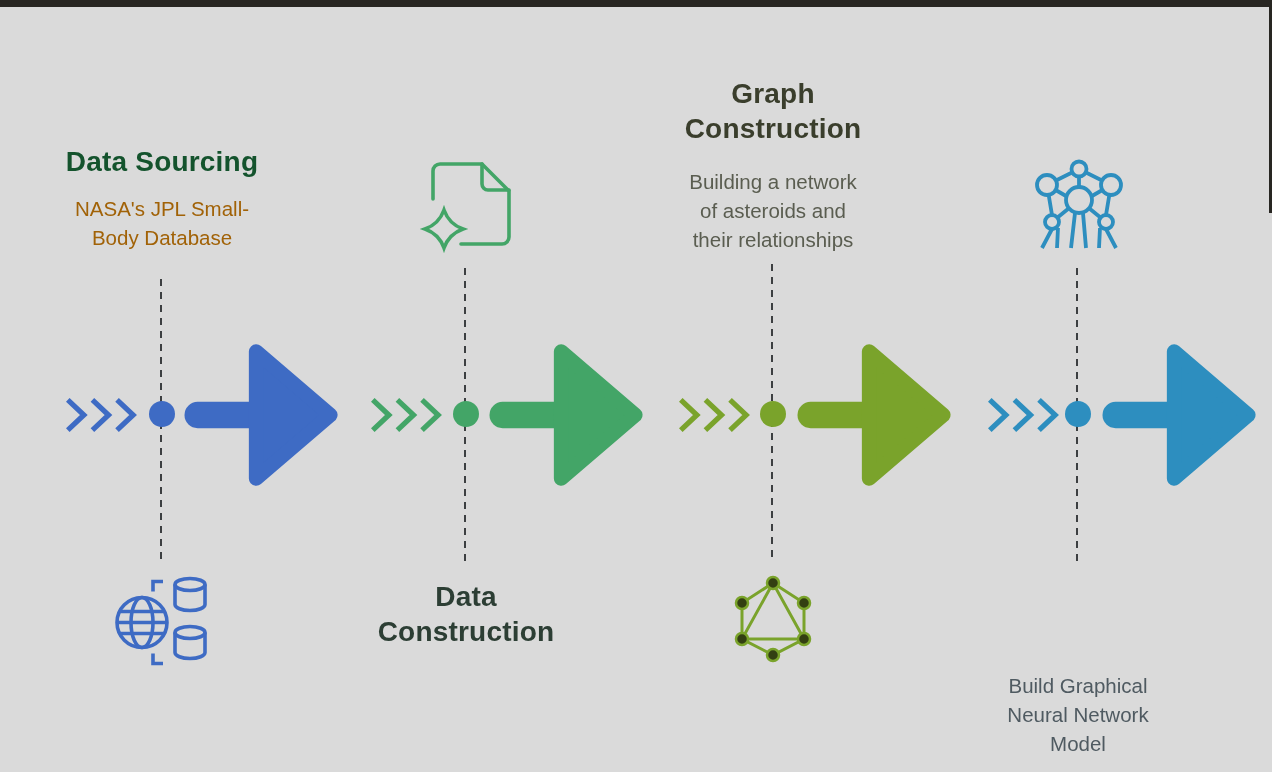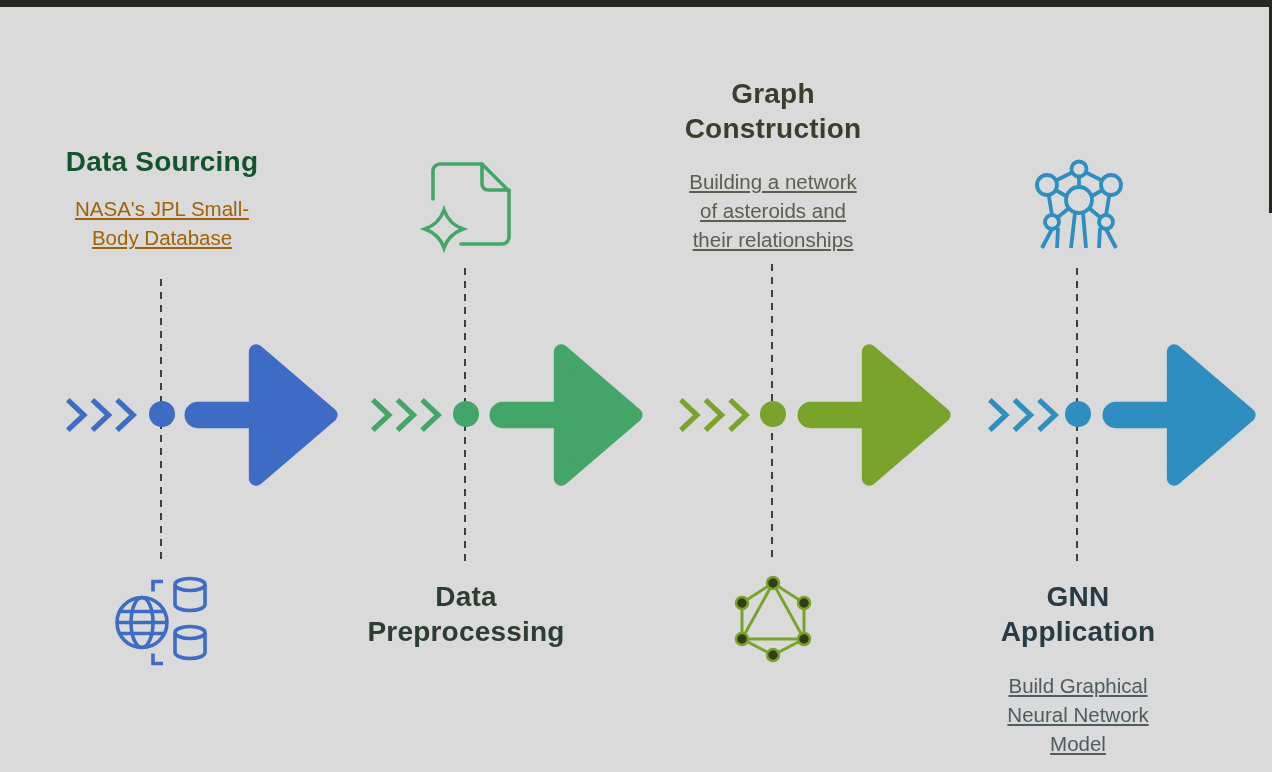--- a/index.html
+++ b/index.html
@@ -13,21 +13,20 @@
   .stage{position:absolute;inset:0;pointer-events:none;}
   .title{
     position:absolute;width:260px;text-align:center;
     font-size:28px;font-weight:700;line-height:35px;
     white-space:pre-line;letter-spacing:.2px;
   }
   .desc{
     position:absolute;width:244px;text-align:center;
     font-size:20.5px;font-weight:400;line-height:29px;
     white-space:pre-line;
-    text-decoration:underline;
   }
   .dashed{
     position:absolute;width:2px;
     background:repeating-linear-gradient(to bottom,var(--dash-color,#3c3f41) 0 7px,transparent 7px 13px);
   }
   .dot{
     position:absolute;width:26px;height:26px;border-radius:50%;
     background:currentColor;
   }
   .chevrons{position:absolute;width:74px;height:36px;}
@@ -109,21 +108,21 @@
     <div class="dot" style="left:453px;top:401px;"></div>
 
     <div class="arrow" style="left:489px;top:340px;">
       <svg width="158" height="150" viewBox="0 0 162 150">
         <line x1="14" y1="75" x2="78" y2="75" stroke="currentColor" stroke-width="27" stroke-linecap="round"></line>
         <path d="M74,10 L150,75 L74,140 Z" fill="currentColor" stroke="currentColor" stroke-width="15" stroke-linejoin="round"></path>
       </svg>
     </div>
 
     <div class="title" style="left: 336px; top: 579px; color: rgb(44, 62, 52);">Data
-Preprocessing</div>
+Construction</div>
 
   </div>
 
   <div class="stage" style="color: rgb(122, 163, 43); --node-color: #333f12;">
 
     <div class="title" style="left: 643px; top: 76px; color: rgb(58, 62, 44);">Graph
 Construction</div>
 
     <div class="desc" style="left: 651px; top: 167px; color: rgb(90, 93, 80);">Building a network
 of asteroids and
@@ -198,20 +197,18 @@
 
     <div class="dot" style="left:1065px;top:401px;"></div>
 
     <div class="arrow" style="left:1102px;top:340px;">
       <svg width="158" height="150" viewBox="0 0 162 150">
         <line x1="14" y1="75" x2="78" y2="75" stroke="currentColor" stroke-width="27" stroke-linecap="round"></line>
         <path d="M74,10 L150,75 L74,140 Z" fill="currentColor" stroke="currentColor" stroke-width="15" stroke-linejoin="round"></path>
       </svg>
     </div>
 
-    <div class="title" style="left: 948px; top: 579px; color: rgb(40, 58, 68);">GNN
-Application</div>
 
     <div class="desc" style="left: 956px; top: 671px; color: rgb(79, 90, 97);">Build Graphical
 Neural Network
 Model</div>
   </div>
 </div>
 
 </body></html>

